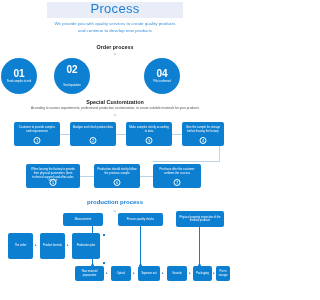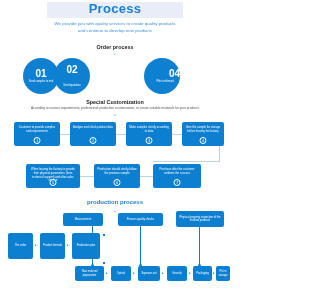--- a/index.html
+++ b/index.html
@@ -13,21 +13,21 @@
 
   
   .title-band {
     position: absolute; left: 47px; top: 2px;
     width: 136px; height: 16px;
     background: #e8edf8;
   }
   .title {
     position: absolute; left: 0; top: 1px; width: 230px;
     text-align: center;
-    font-size: 13px; font-weight: bold; color: #1a7fd4;
+    font-size: 13px; font-weight: normal; color: #1a7fd4;
     letter-spacing: .3px;
   }
   .subtitle {
     position: absolute; left: 0; top: 20px; width: 230px;
     text-align: center;
     font-size: 4.4px; color: #3a8fdd; line-height: 7px;
   }
   .subtitle span { display: block; }
 
   .section-head {
@@ -100,29 +100,29 @@
   <div class="title">Process</div>
   <div class="subtitle">
     <span>We provide you with quality services to create quality products</span>
     <span>and continue to develop new products</span>
   </div>
 
   <div class="section-head" style="top:44px;">Order process</div>
   <div class="chev" style="top:50px;">⌄</div>
 
   <div class="circles">
-    <div class="circle" style="left:23px;">
+    <div class="circle" style="left:1px;">
       <div class="num">01</div>
       <div class="cap">Send samples to end</div>
     </div>
     <div class="circle" style="left:54px;gap:8px;">
       <div class="num">02</div>
       <div class="cap">Send quotation</div>
     </div>
-    <div class="circle" style="left:144px;align-items:flex-end;">
+    <div class="circle" style="left:144px;">
       <div class="num">04</div>
       <div class="cap">Pilot confirmed</div>
     </div>
   </div>
 
   <div class="section-head" style="top:99px;">Special Customization</div>
   <div class="section-sub" style="top:106px;">According to various requirements, professional production customization, to create suitable materials for your products</div>
   <div class="chev" style="top:111px;">⌄</div>
 
   <div class="hline" style="left:60px;  top:134px; width:14px;"></div>

